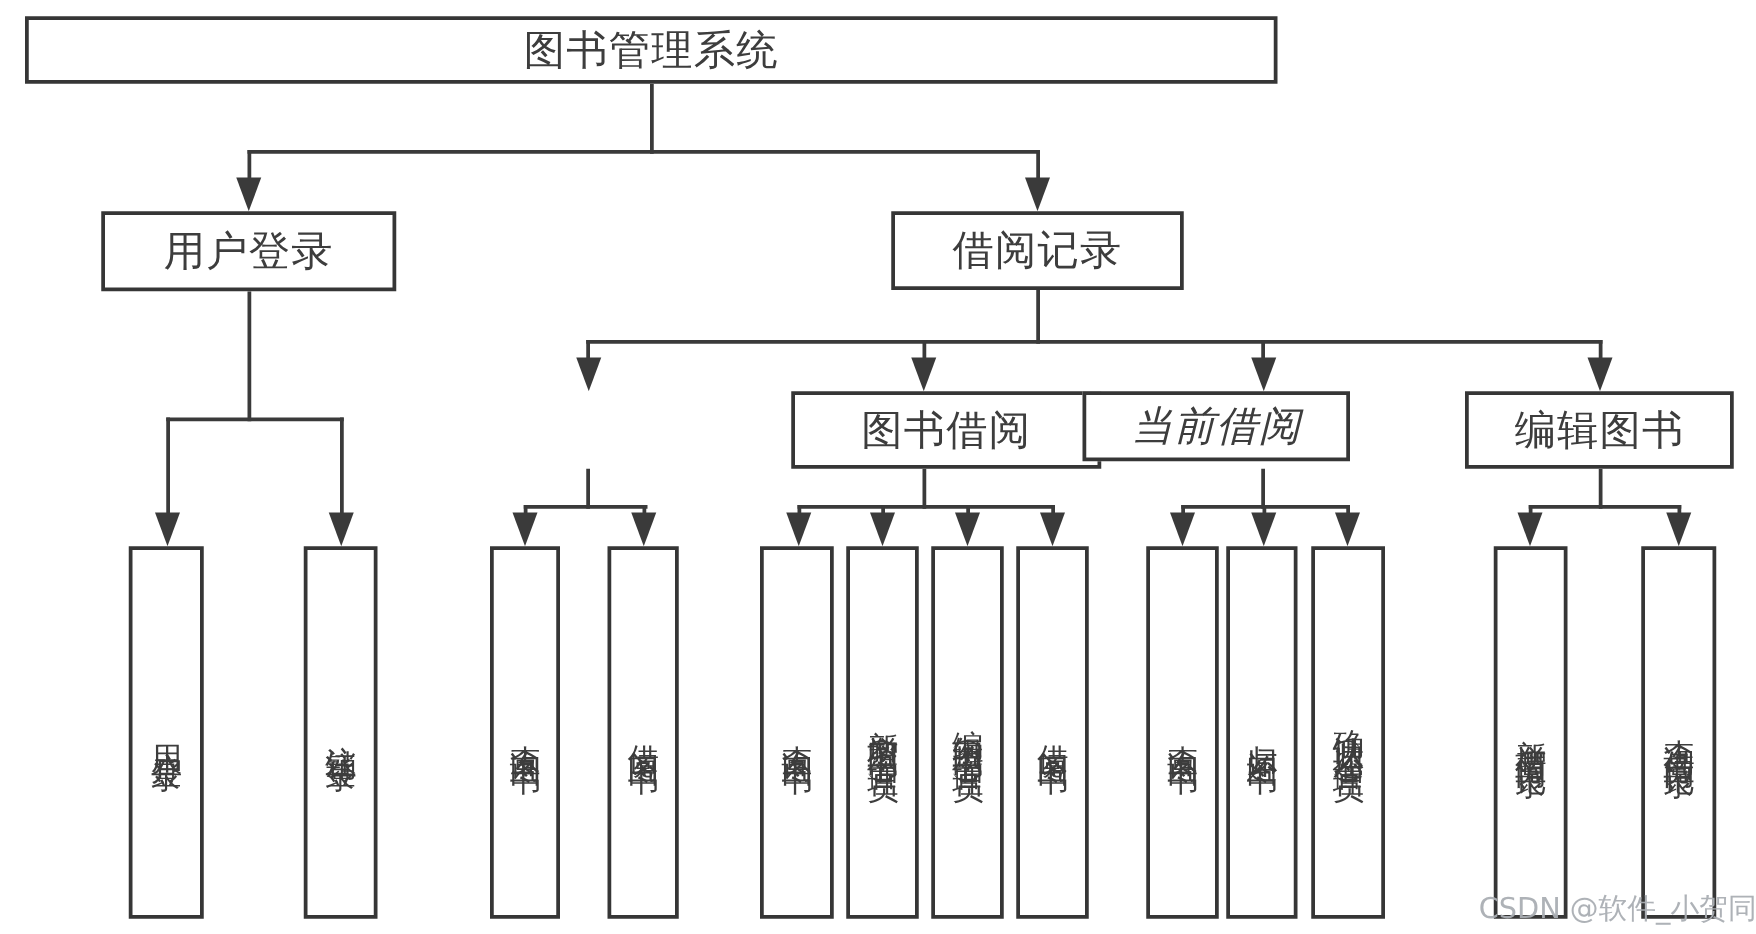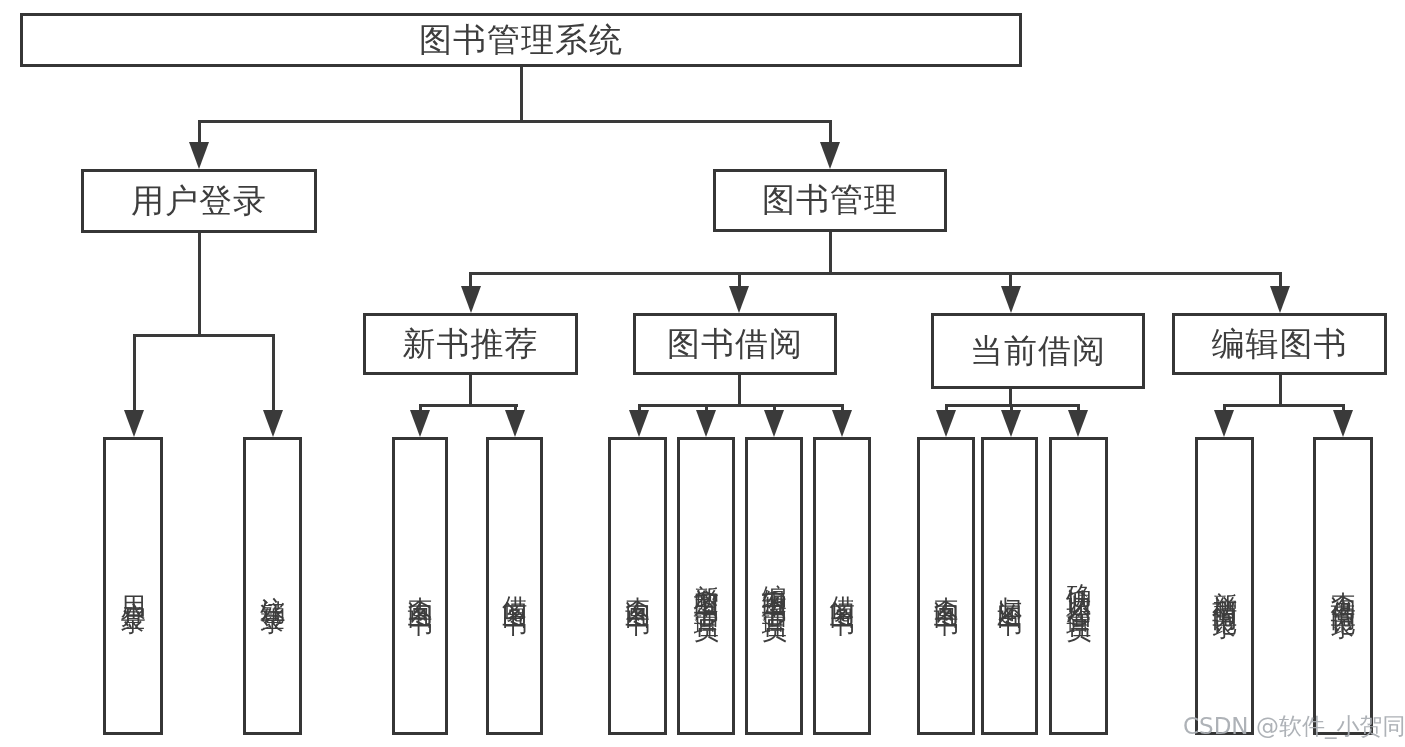--- a/index.html
+++ b/index.html
@@ -86,29 +86,26 @@
     <div class="arrow" style="left: 1068px; top: 410px;"></div>
     <div class="arrow" style="left: 1214px; top: 410px;"></div>
     <div class="arrow" style="left: 1333px; top: 410px;"></div>
     <div class="node h" style="left: 20px; top: 13px; width: 1002px; height: 54px;">
       <span class="lbl">图书管理系统</span>
     </div>
     <div class="node h" style="left: 81px; top: 169px; width: 236px; height: 64px;">
       <span class="lbl">用户登录</span>
     </div>
     <div class="node h" style="left: 713px; top: 169px; width: 234px; height: 63px;">
-      <span class="lbl">图书管理</span>
+      <span class="lbl">借阅记录</span>
     </div>
-    <div class="node h" style="left: 363px; top: 313px; width: 215px; height: 62px;">
-      <span class="lbl">新书推荐</span>
-    </div>
-    <div class="node h" style="left: 633px; top: 313px; width: 204px; height: 62px;">
+    <div class="node h" style="left: 633px; top: 313px; width: 248px; height: 62px;">
       <span class="lbl">图书借阅</span>
     </div>
-    <div class="node h" style="left: 931px; top: 313px; width: 214px; height: 76px;">
+    <div class="node h" style="left: 866px; top: 313px; width: 214px; height: 56px; font-style: italic;">
       <span class="lbl">当前借阅</span>
     </div>
     <div class="node h" style="left: 1172px; top: 313px; width: 215px; height: 62px;">
       <span class="lbl">编辑图书</span>
     </div>
     <div class="node v" style="left: 103px; top: 437px; width: 60px; height: 298px;">
       <span class="lbl">用户登录</span>
     </div>
     <div class="node v" style="left: 243px; top: 437px; width: 59px; height: 298px;">
       <span class="lbl">注销登录</span>

